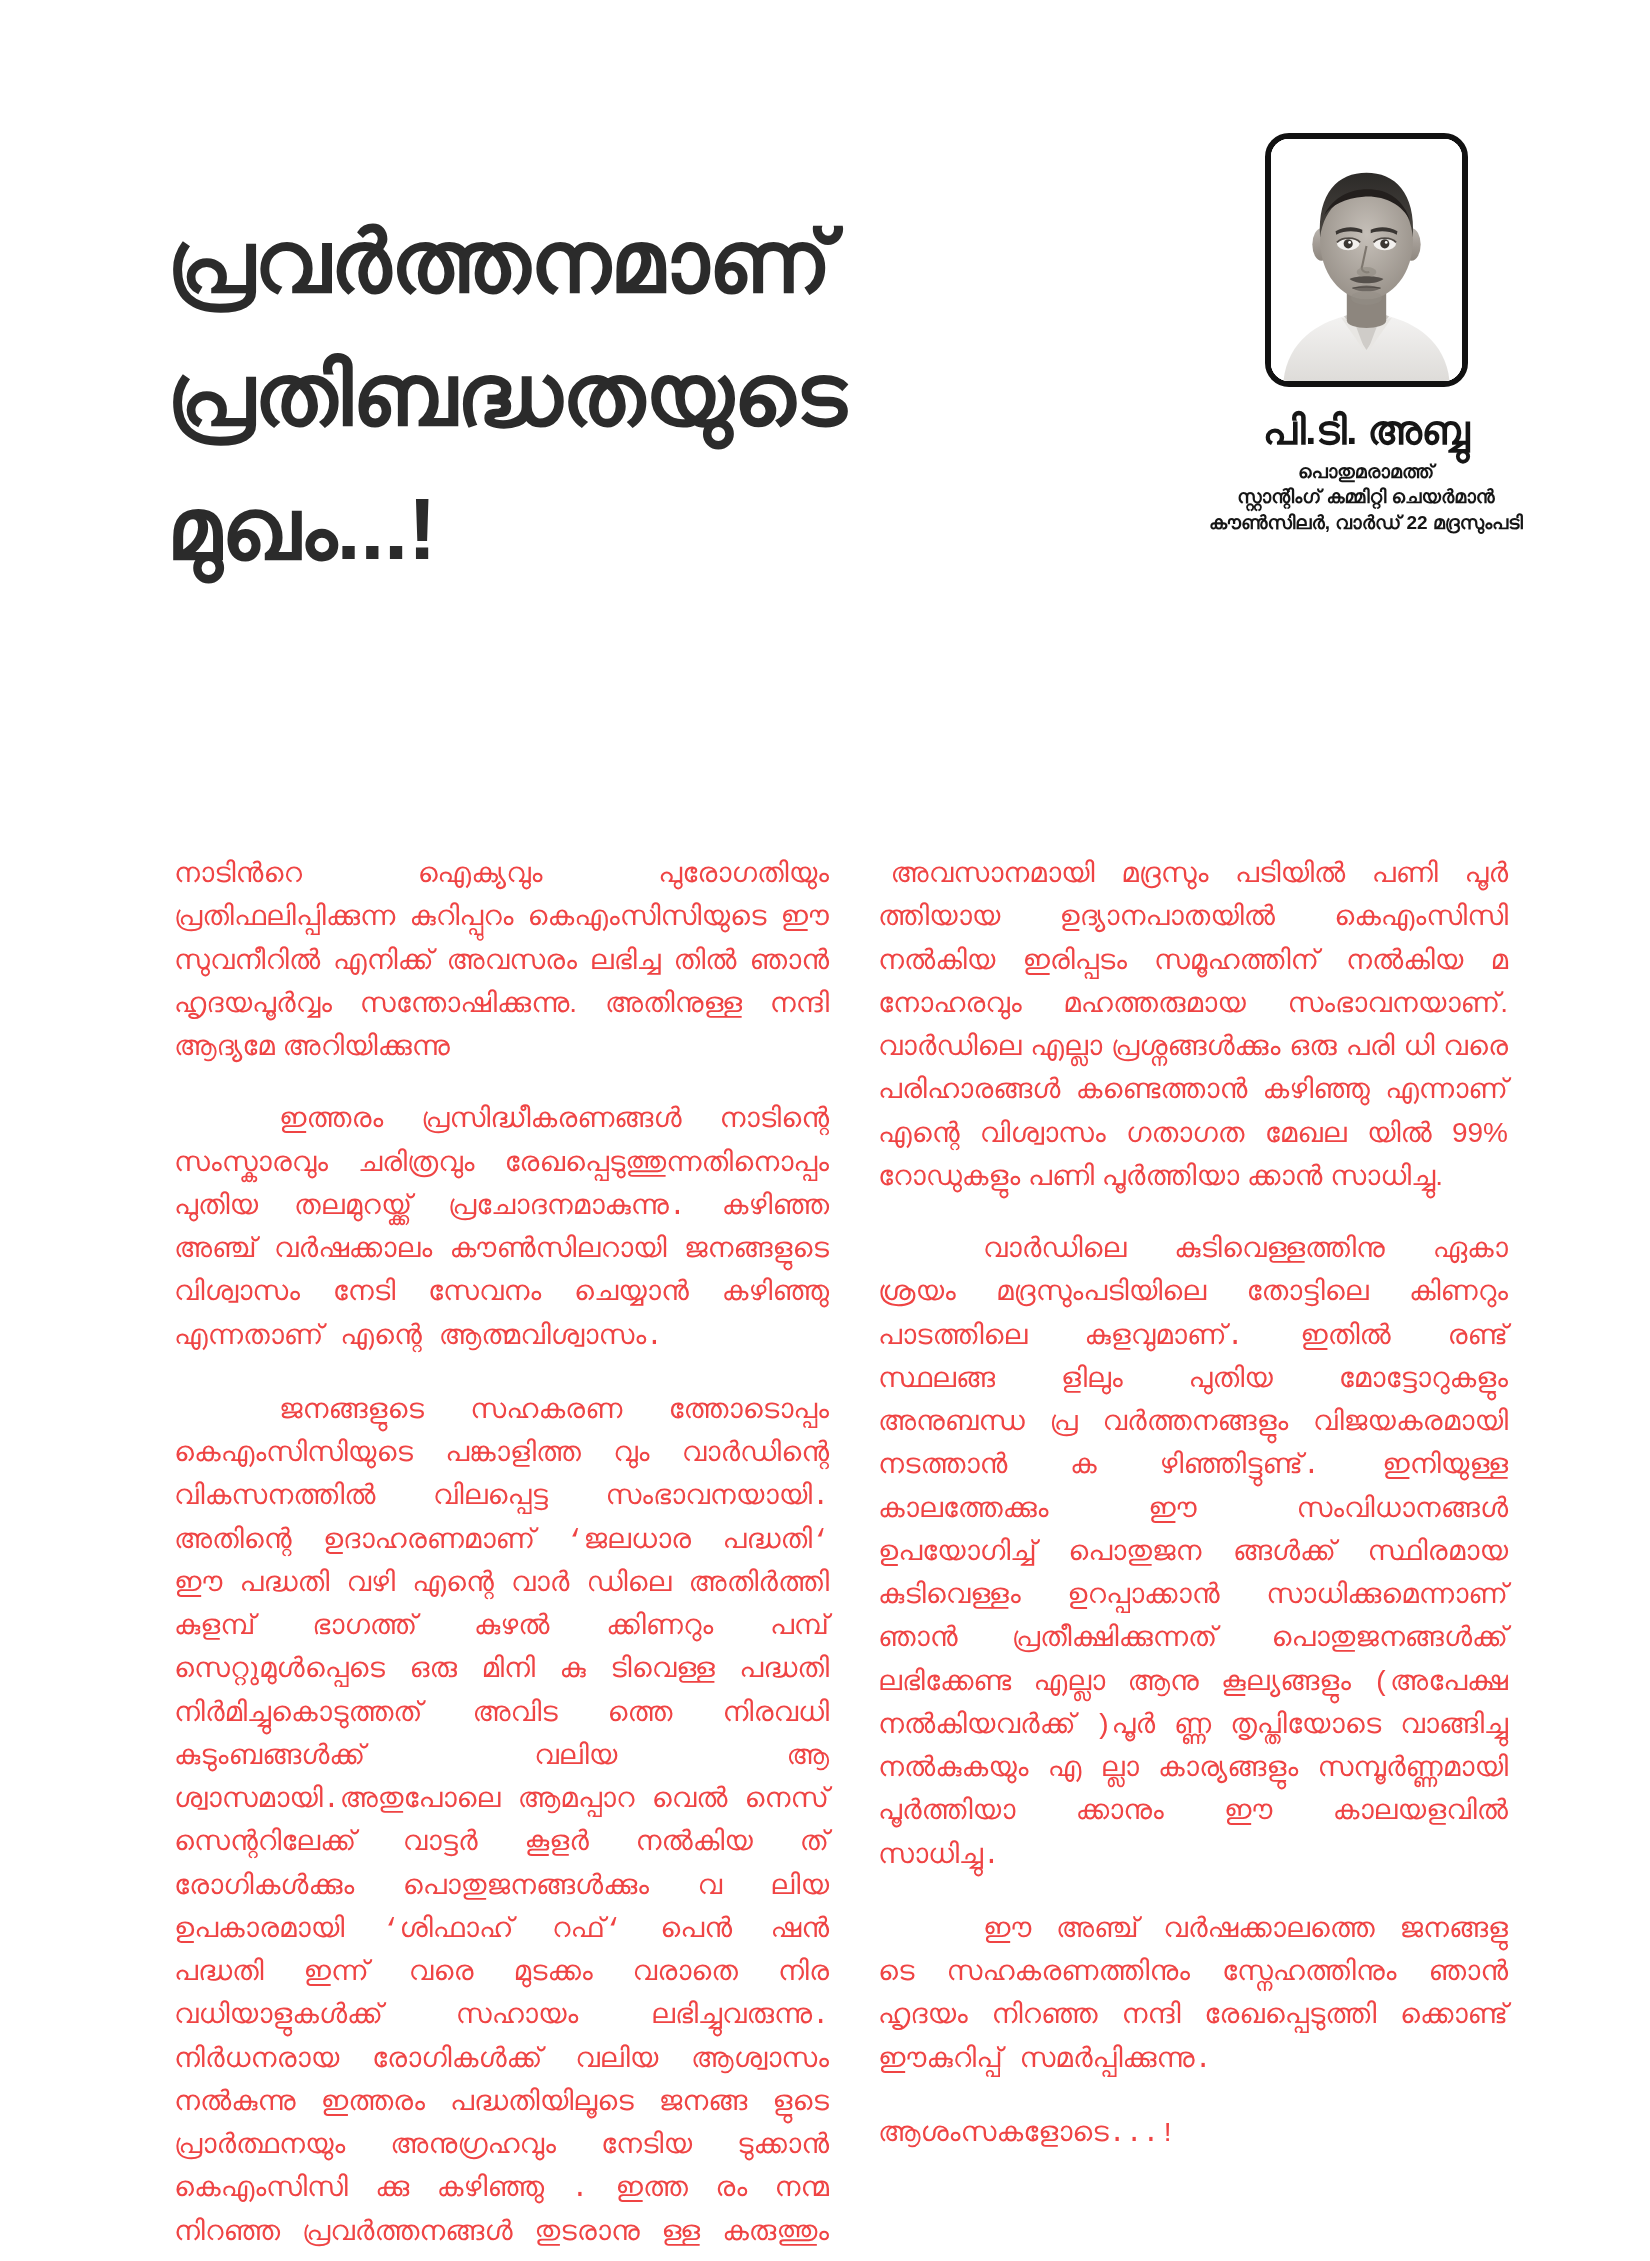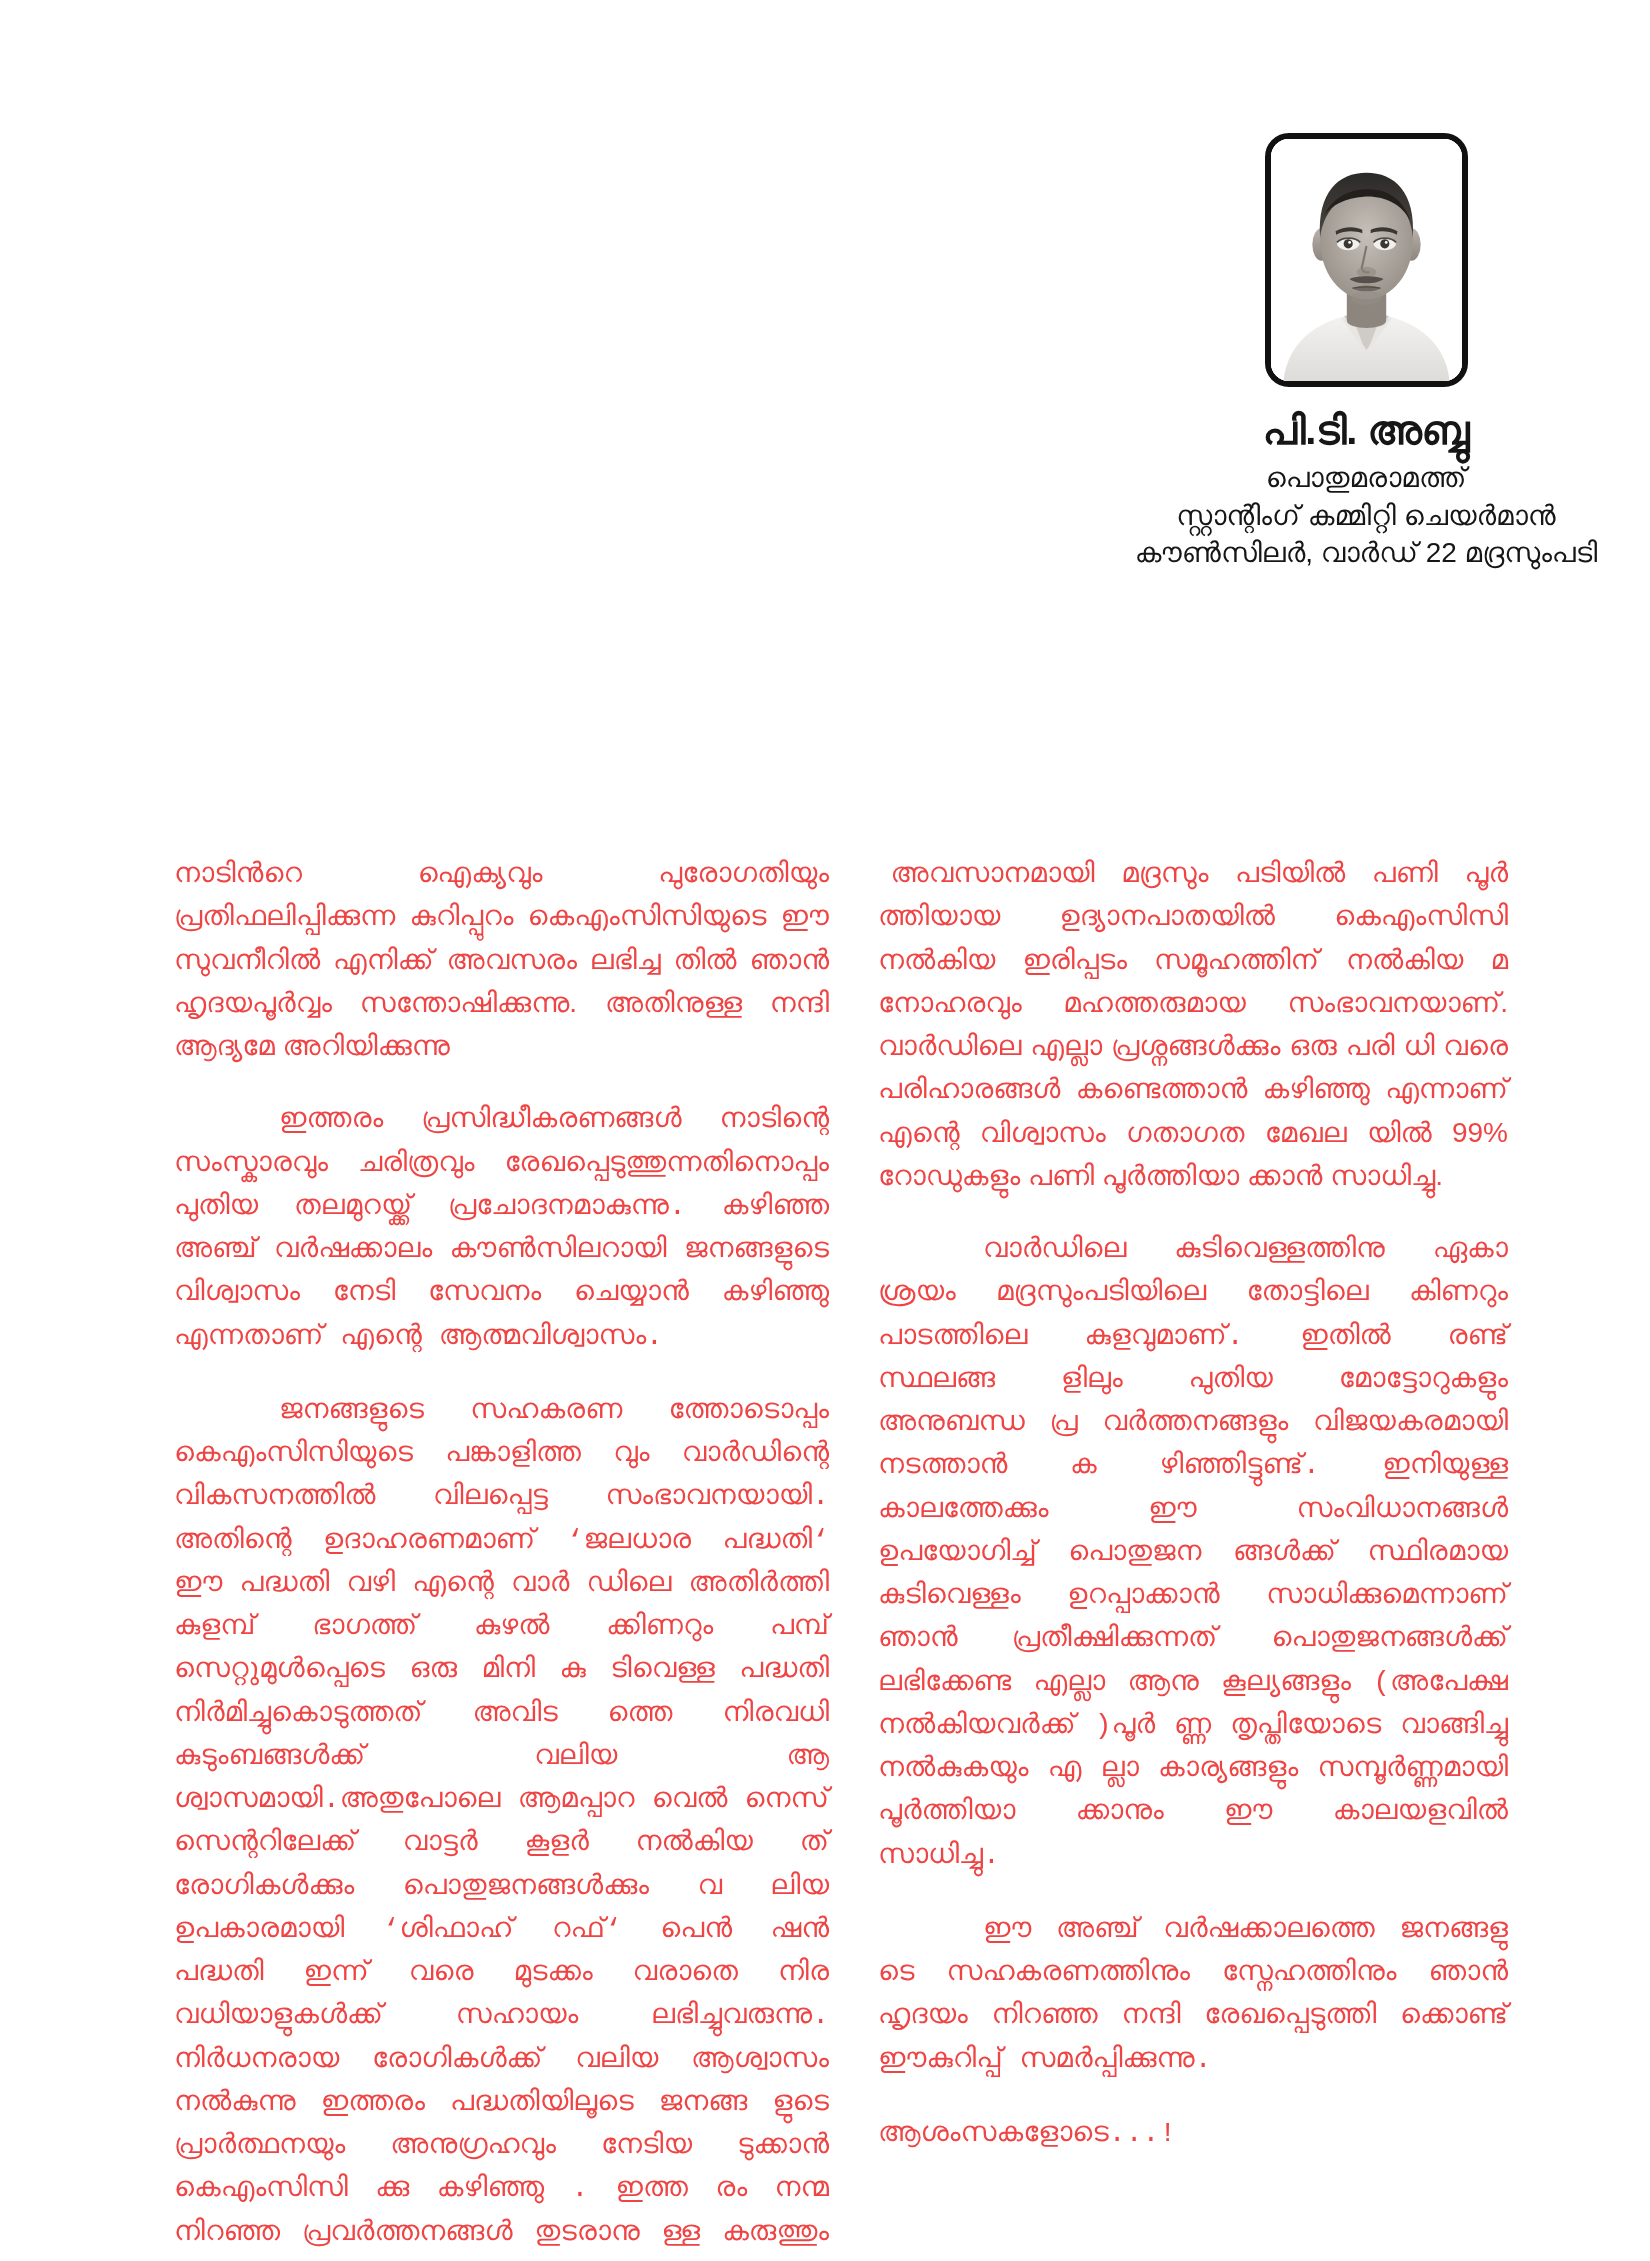--- a/index.html
+++ b/index.html
@@ -90,22 +90,22 @@
   }
 
   .caption-name {
     font-size: 40px;
     font-weight: 700;
     letter-spacing: -0.4px;
     margin-bottom: 1.4px;
   }
 
   .caption-line {
-    font-size: 28px;
-    font-weight: 400;
+    font-size: 19px;
+    font-weight: 700;
     white-space: nowrap;
   }
 
   
 
   .body-columns {
     position: absolute;
     left: 0;
     top: 851px;
     width: 1650px;
@@ -155,20 +155,25 @@
     text-align: left;
   }
 </style>
 </head>
 <body>
 
 <div class="page">
 
   <div class="masthead">
 
+    <h1 class="headline">
+      <span class="headline-line">പ്രവർത്തനമാണ്</span>
+      <span class="headline-line">പ്രതിബദ്ധതയുടെ</span>
+      <span class="headline-line">മുഖം...!</span>
+    </h1>
 
     <div class="portrait-block">
 
       <div class="portrait-frame">
         <div class="portrait-photo">
           <svg viewBox="0 0 272 344" preserveAspectRatio="xMidYMid slice" aria-hidden="true">
             <defs>
               <linearGradient id="skin" x1="0" y1="0" x2="0" y2="1">
                 <stop offset="0%" stop-color="#b9b4ae"></stop>
                 <stop offset="45%" stop-color="#a49d96"></stop>

